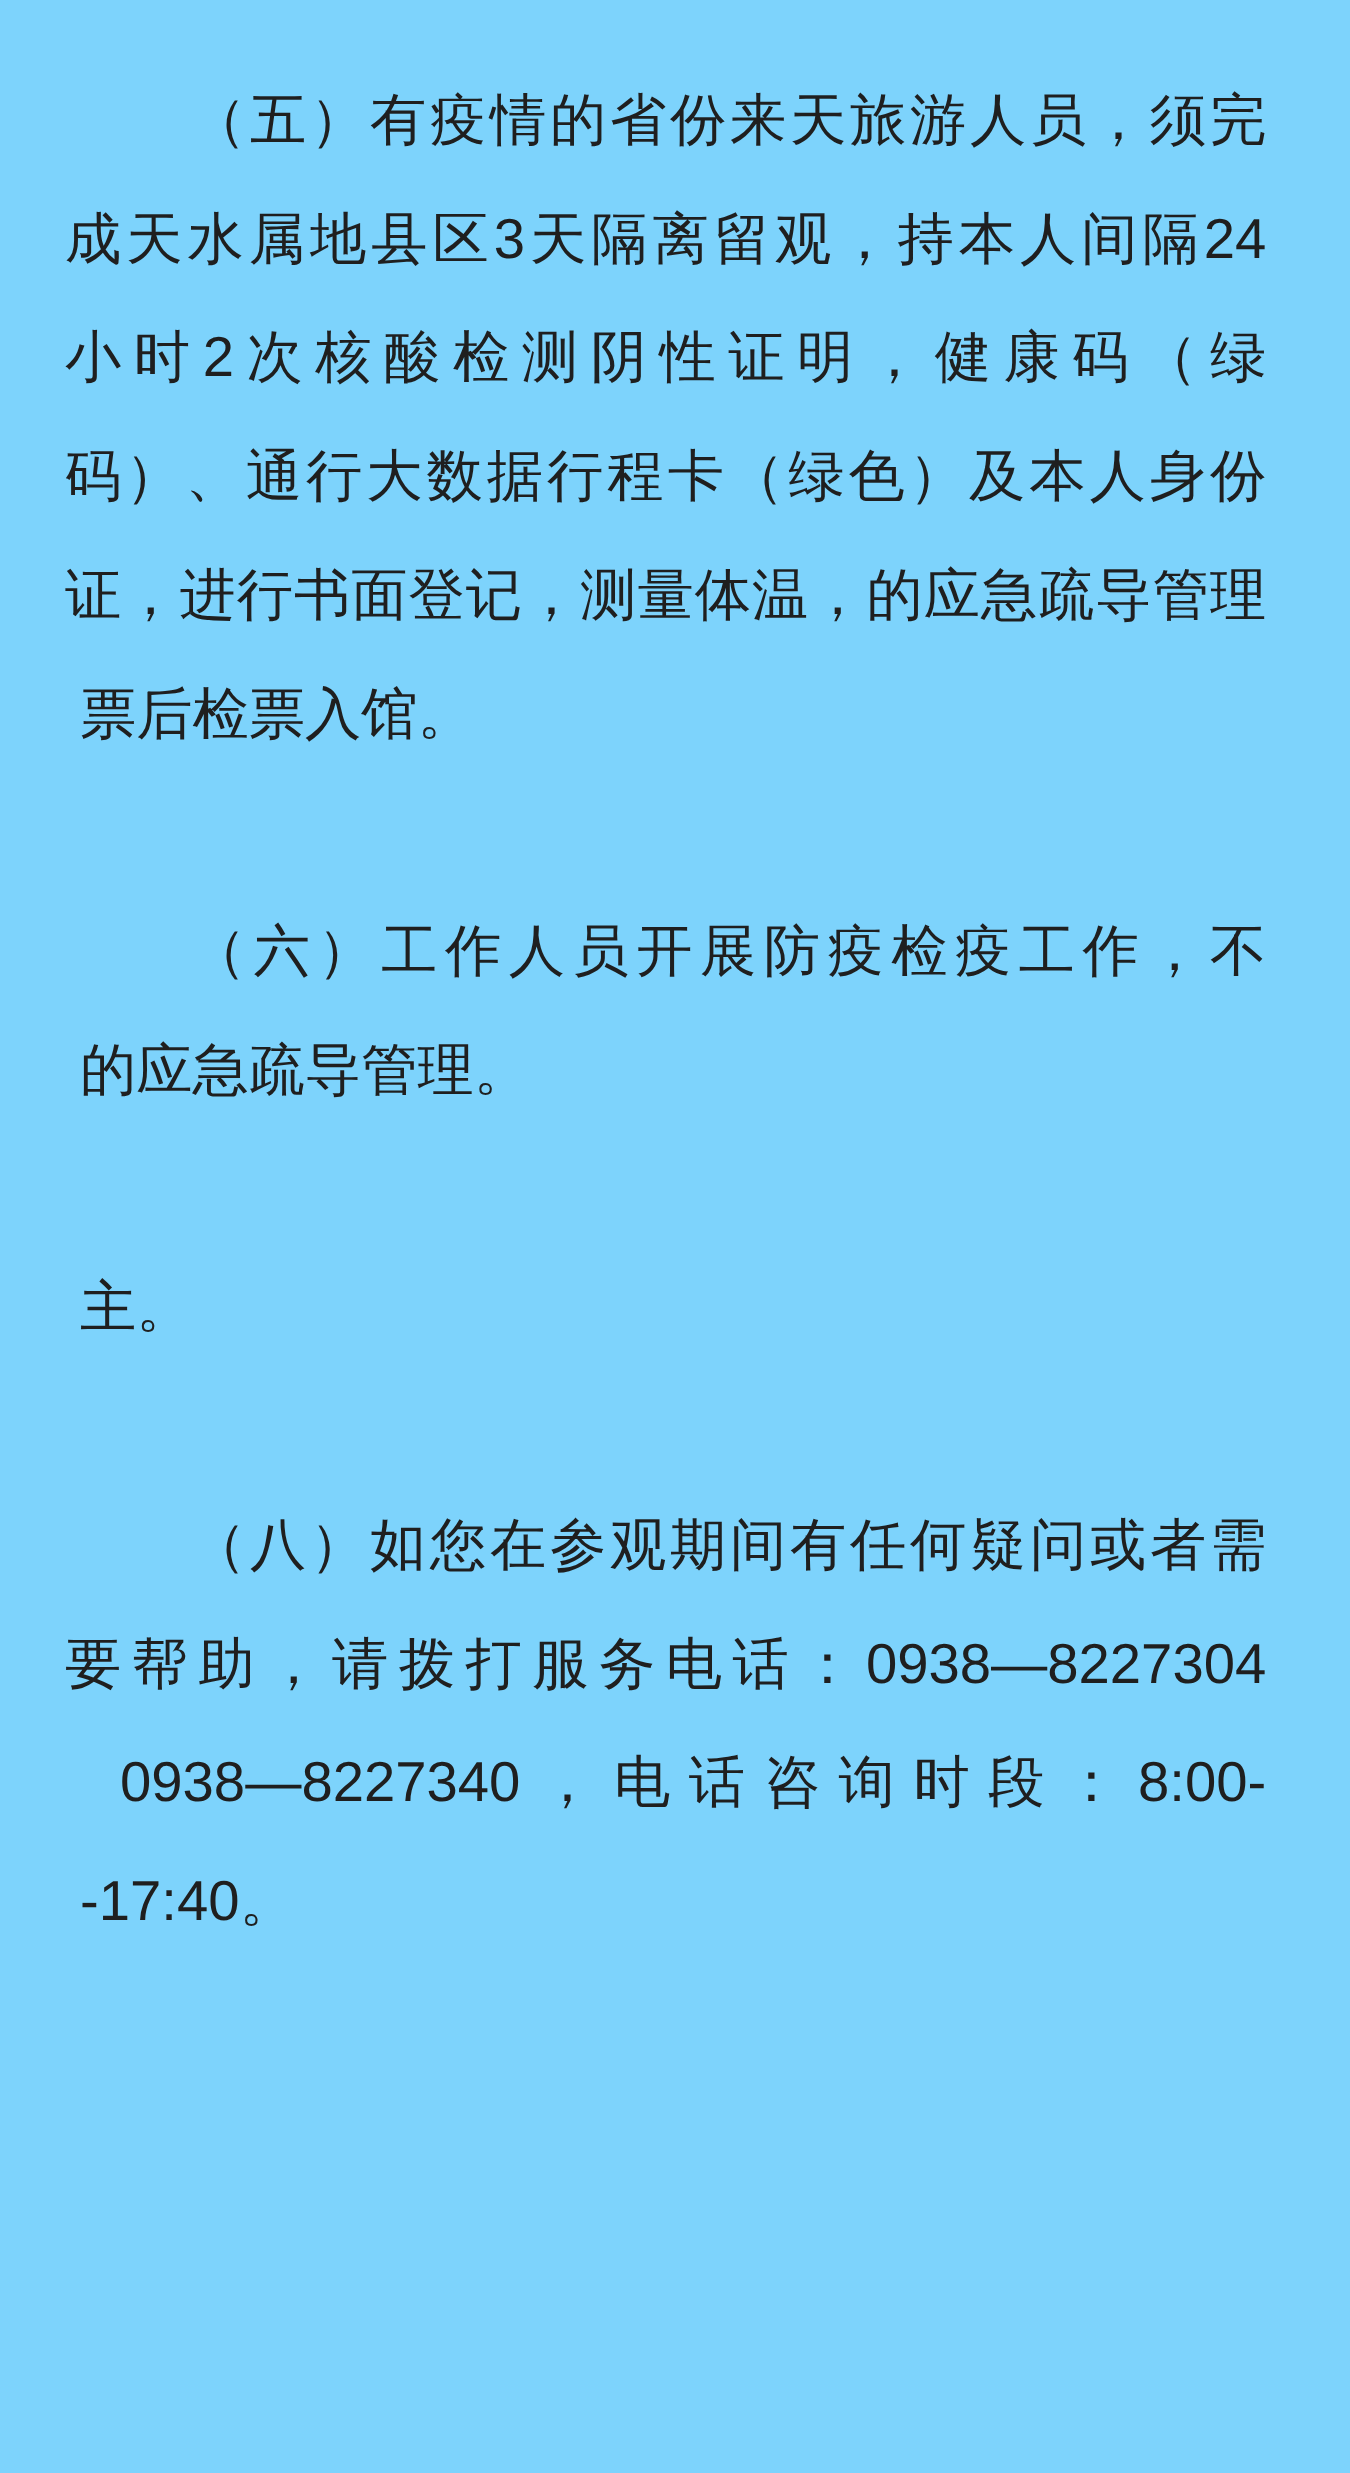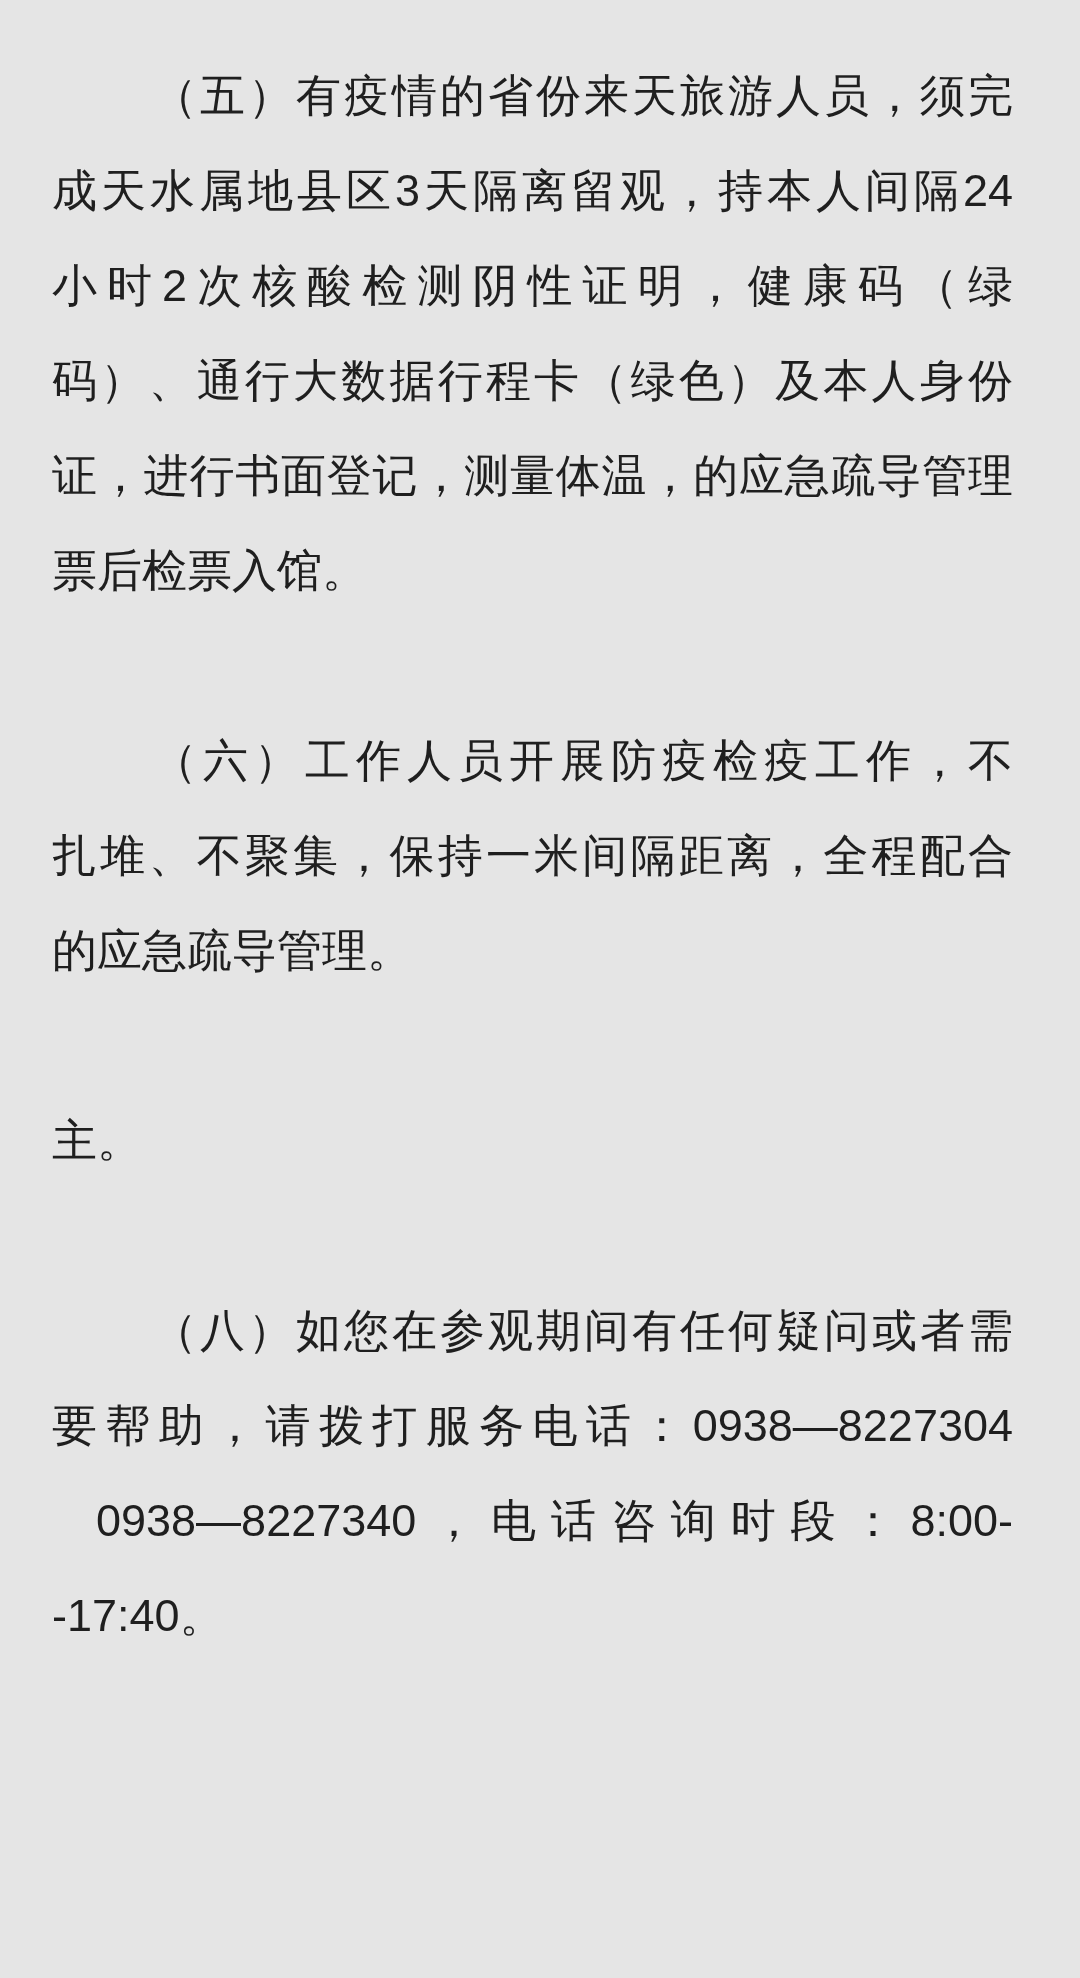--- a/index.html
+++ b/index.html
@@ -4,21 +4,21 @@
 <style>
   html, body {
     margin: 0;
     padding: 0;
     background: #ffffff;
   }
   .page {
     position: relative;
     width: 1080px;
     height: 1978px;
-    background: #e5e5e5;
+    background: #7dd3fc;
     overflow: hidden;
     box-sizing: border-box;
   }
   .doc {
     box-sizing: border-box;
     width: 100%;
     padding: 48px 67px 0 52px;
     font-family: "Liberation Sans", "DejaVu Sans", sans-serif;
     font-size: 45px;
     line-height: 95px;
@@ -42,20 +42,21 @@
   
   .line.j {
     white-space: normal;
     text-align: justify;
     text-align-last: justify;
   }
   .line.last {
     white-space: normal;
     text-align: left;
     text-align-last: left;
+    margin-left: 12px;
   }
   .line.first {
     padding-left: 100px;
   }
   .line.ind1 {
     padding-left: 44px;
   }
 </style>
 </head>
 <body>
@@ -67,21 +68,20 @@
       <span class="line first j">（五）有疫情的省份来天旅游人员，须完</span>
       <span class="line j">成天水属地县区3天隔离留观，持本人间隔24</span>
       <span class="line j">小时2次核酸检测阴性证明，健康码（绿</span>
       <span class="line j">码）、通行大数据行程卡（绿色）及本人身份</span>
       <span class="line j">证，进行书面登记，测量体温，的应急疏导管理</span>
       <span class="line last">票后检票入馆。</span>
     </p>
 
     <p class="para">
       <span class="line first j">（六）工作人员开展防疫检疫工作，不</span>
-      <span class="line j">扎堆、不聚集，保持一米间隔距离，全程配合</span>
       <span class="line last">的应急疏导管理。</span>
     </p>
 
     <p class="para">
       <span class="line last">主。</span>
     </p>
 
     <p class="para">
       <span class="line first j">（八）如您在参观期间有任何疑问或者需</span>
       <span class="line j">要帮助，请拨打服务电话：0938—8227304</span>

